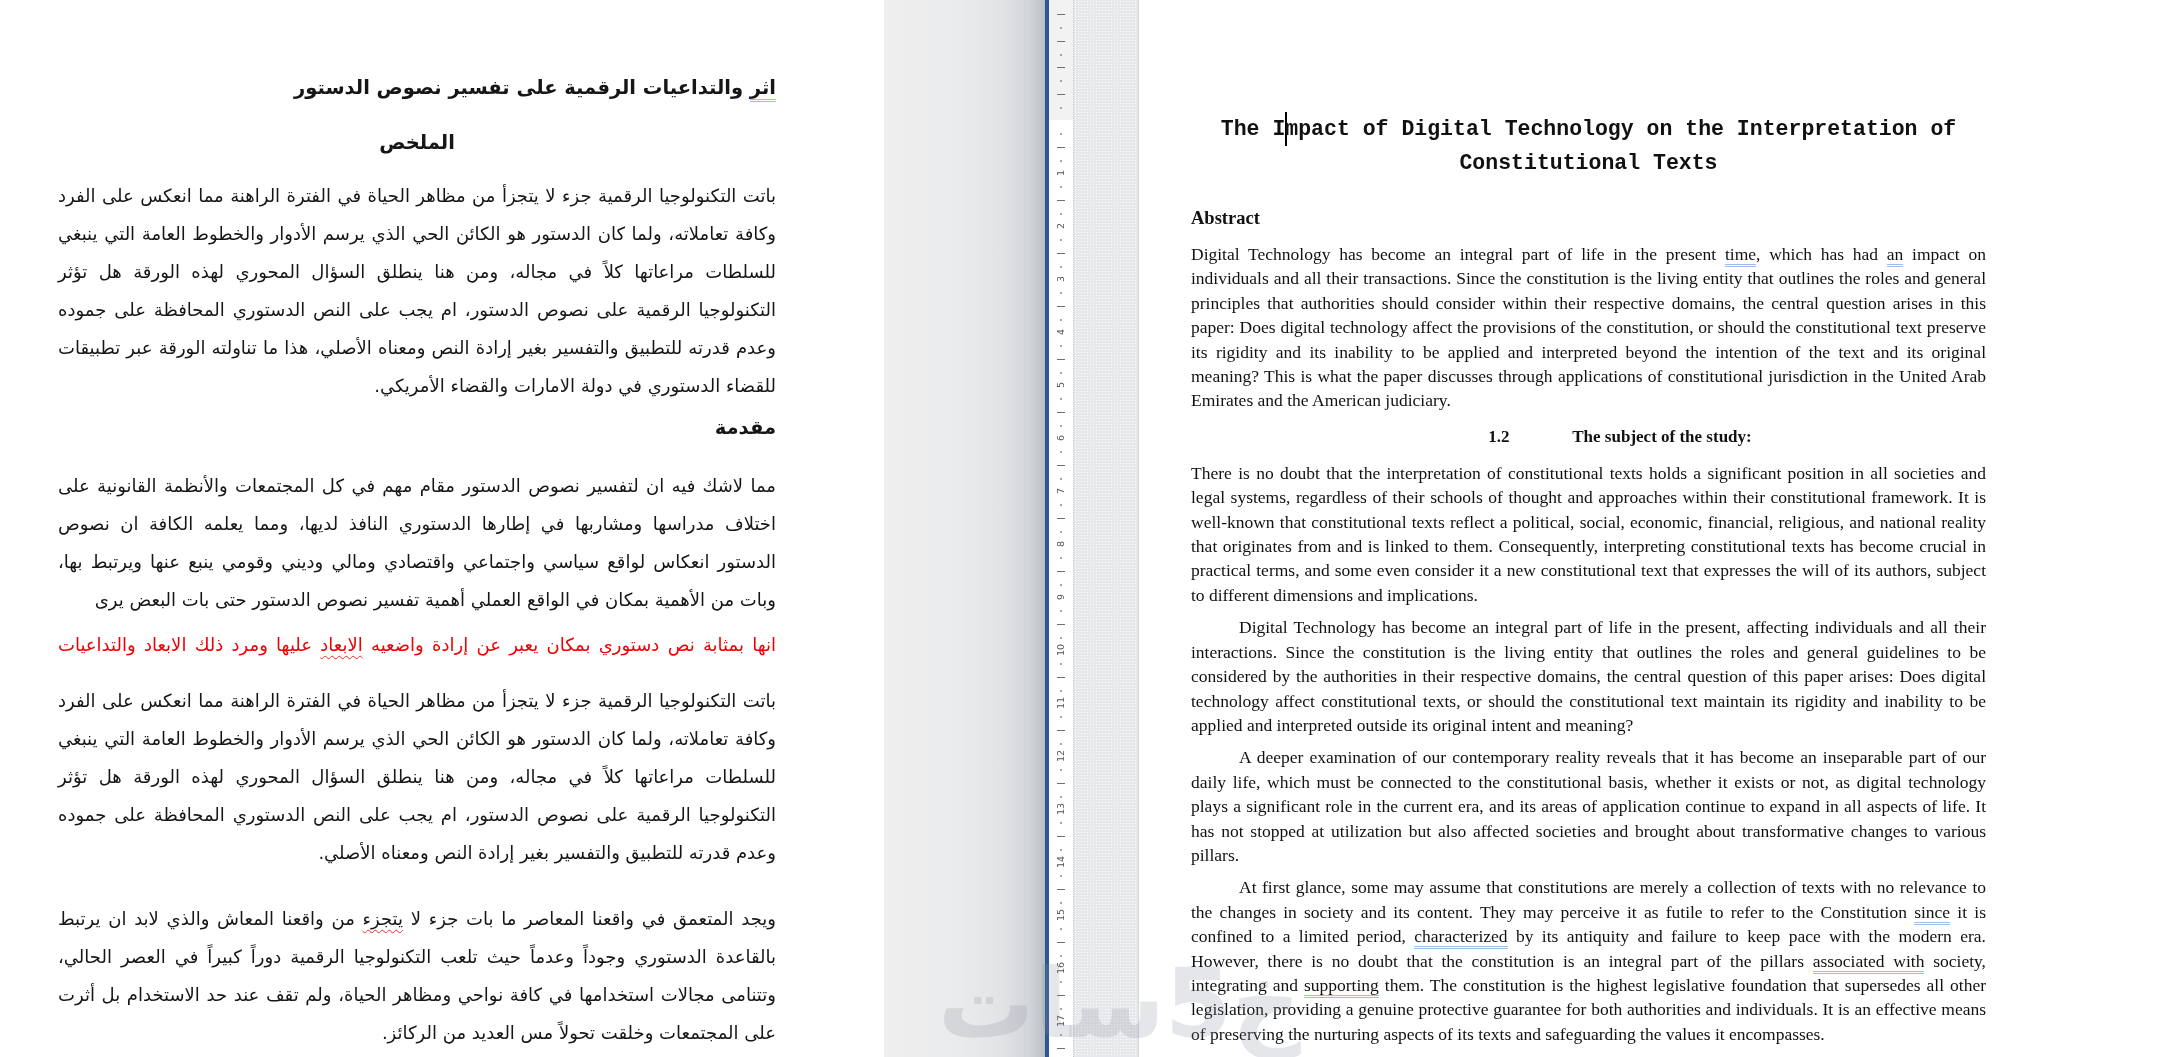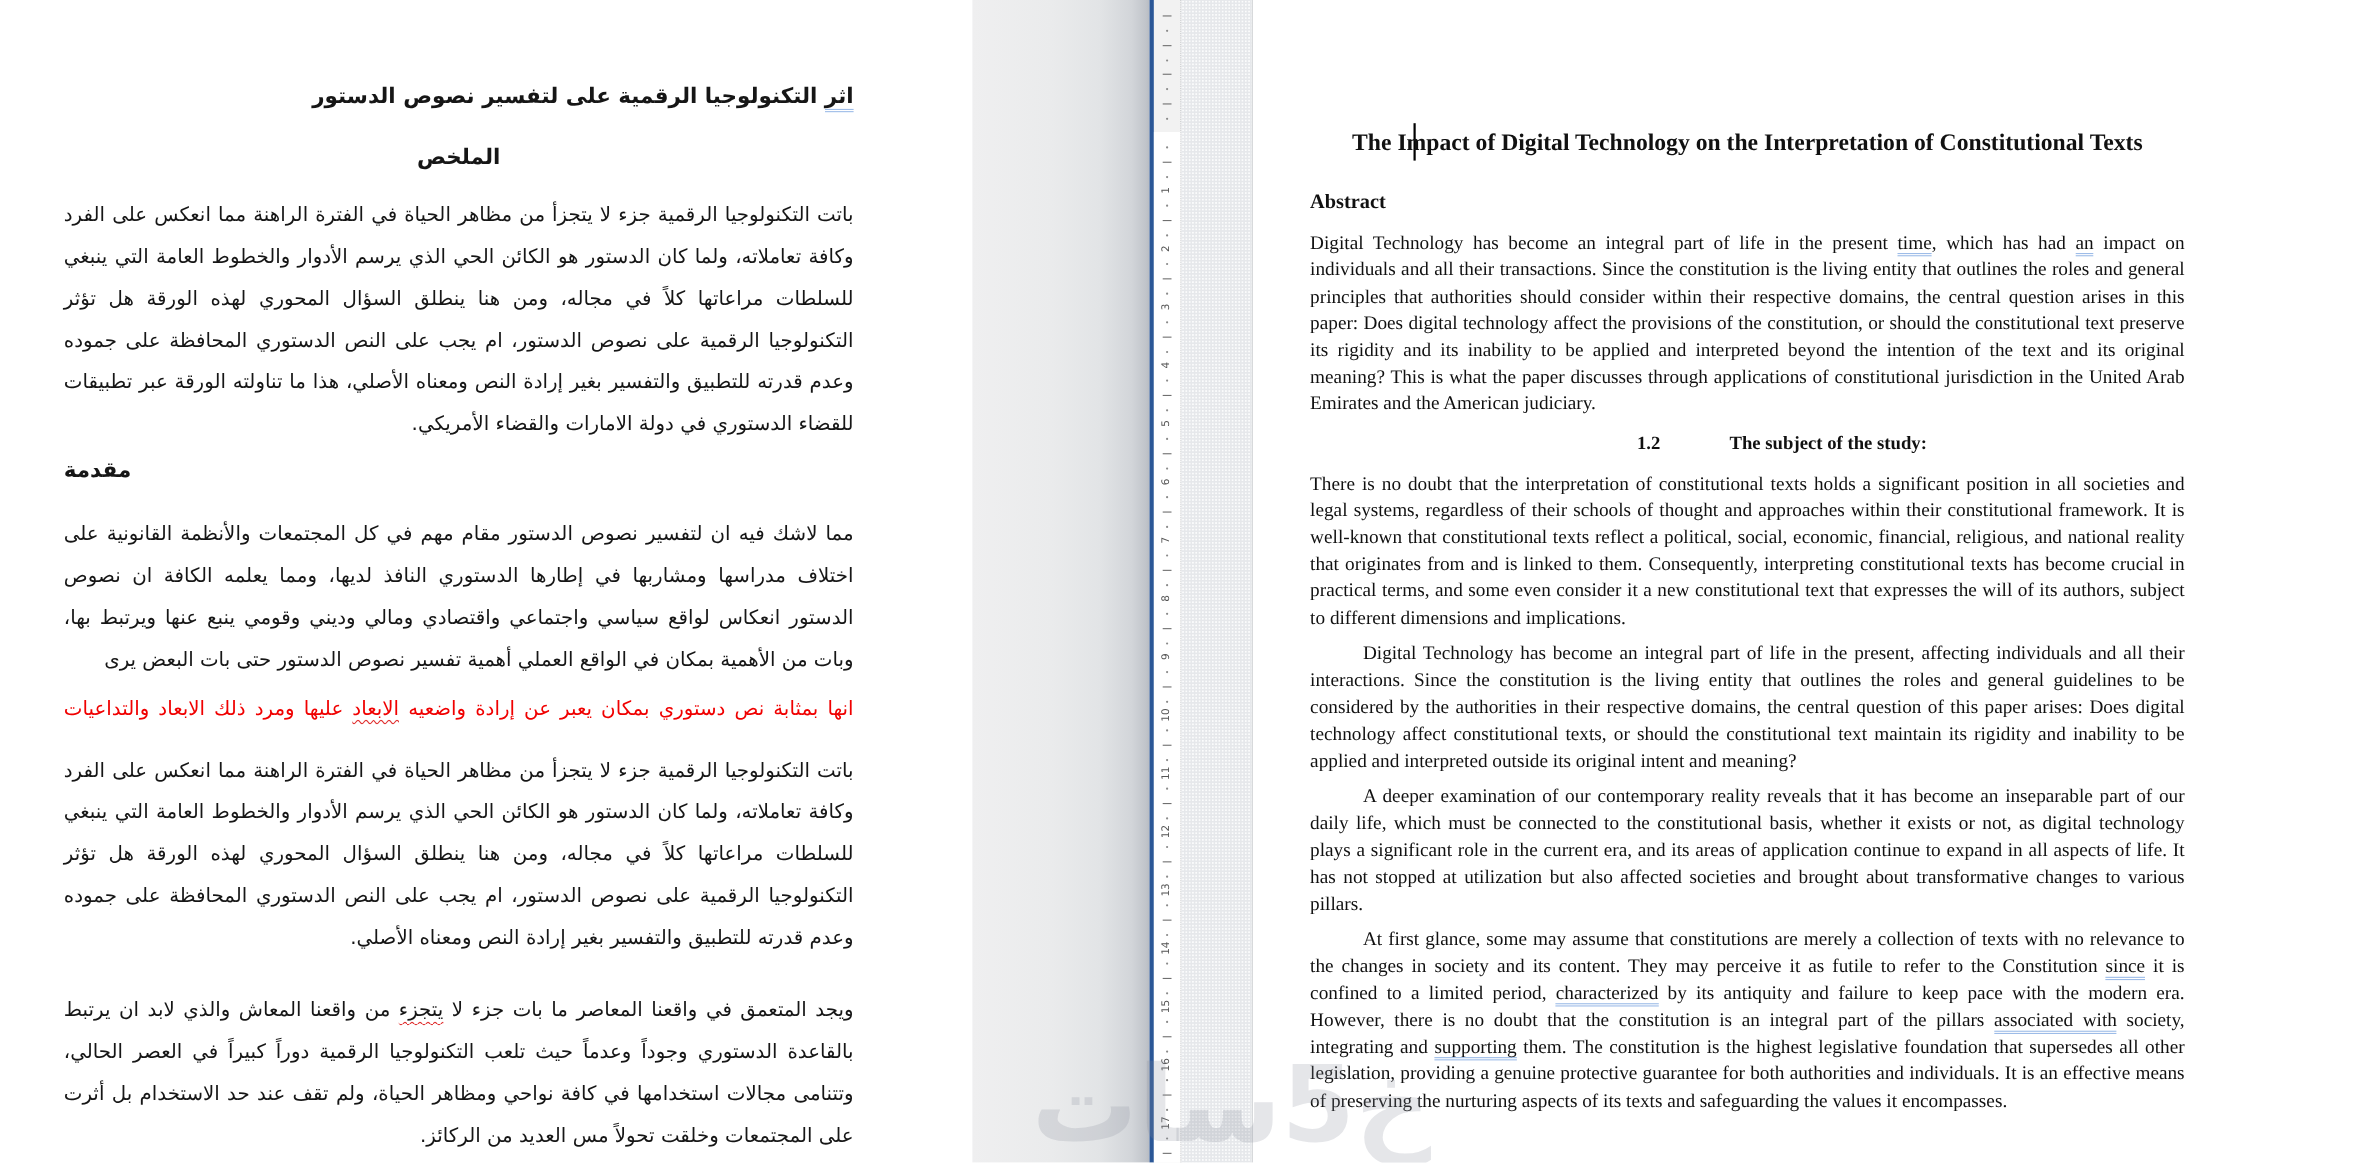--- a/index.html
+++ b/index.html
@@ -5,21 +5,21 @@
   html,body{margin:0;padding:0;background:#fff;}
   .stage{position:relative;width:2163px;height:1057px;overflow:hidden;background:#fff;
          font-family:"Liberation Serif",serif;color:#1c1c1c;}
 
   
   .left-page{position:absolute;left:0;top:0;width:884px;height:1057px;background:#ffffff;}
   .ar-doc{position:absolute;top:72px;right:108px;left:58px;direction:rtl;
           font-family:"DejaVu Sans",sans-serif;font-size:18px;color:#161616;}
   .ar-title{margin:0;font-size:19.5px;font-weight:bold;line-height:32px;text-align:right;}
   .ar-h{margin:23px 0 0 0;font-size:19.5px;font-weight:bold;line-height:32px;text-align:center;}
-  .ar-h.center{text-align:left;margin-top:7px;}
+  .ar-h.center{text-align:right;margin-top:7px;}
   .ar-h.sect{margin-top:25px;}
   .ar-p{margin:18px 0 0 0;line-height:38px;text-align:justify;text-justify:inter-word;}
   .ar-p.tight{margin-top:23px;}
   .red-line{margin-top:7px;color:#f00000;text-align:justify;text-align-last:justify;line-height:38px;}
   .ar-p.after-red{margin-top:4px;}
   .ar-p.last{margin-top:28px;}
 
   
   .u-blue{border-bottom:3px double #9dbce8;}
   .u-redwavy{text-decoration:underline wavy #e03131 1px;text-underline-offset:4px;}
@@ -39,21 +39,21 @@
             font-size:9.5px;color:#555;transform:rotate(-90deg);line-height:10px;}
 
   
   .canvas{position:absolute;left:1074px;top:0;width:64px;height:1057px;background-color:#e6e8eb;
           background-image:radial-gradient(circle,rgba(255,255,255,.85) 1px,transparent 1px);
           background-size:3px 3px;}
   .right-page{position:absolute;left:1138px;top:0;width:1025px;height:1057px;background:#ffffff;
               border-left:1px solid #d3d5d8;}
   .en-doc{position:absolute;top:112px;left:52px;width:795px;font-family:"Liberation Serif",serif;
           font-size:17.5px;line-height:24.4px;color:#111;}
-  .en-title{margin:0;font-size:21.5px;line-height:34px;font-weight:bold;text-align:center;}
+  .en-title{margin:0;font-size:21.5px;line-height:34px;font-weight:bold;text-align:center;font-family:Liberation Mono, monospace;}
   .en-h-abstract{margin:26px 0 0 0;font-size:18.5px;line-height:24px;font-weight:bold;font-family:Liberation Serif, serif;}
   .en-p{margin:12px 0 0 0;text-align:justify;text-justify:inter-word;}
   .en-h1{margin:12px 0 0 0;font-size:19.5px;line-height:26px;font-weight:bold;}
   .en-h2{margin:12px 0 0 0;font-size:17px;line-height:24px;font-weight:bold;text-align:center;}
   .h-num{display:inline-block;width:147px;}
   .indent{text-indent:48px;}
   .en-p.m8{margin-top:8px;}
   .cursor{position:absolute;left:146px;top:112px;width:2px;height:34px;background:#000;}
 
   
@@ -61,21 +61,21 @@
              font-size:96px;font-weight:bold;color:rgba(135,143,156,0.22);direction:rtl;
              letter-spacing:2px;z-index:9;pointer-events:none;}
 </style>
 </head>
 <body>
 
 <div class="stage">
 
   <section class="left-page">
     <div class="ar-doc">
-      <h1 class="ar-title"><span class="u-blue">اثر</span><span> التكنولوجيا الرقمية على لتفسير نصوص الدستور</span></h1>
+      <h1 class="ar-title"><span class="u-blue">اثر</span><span> والتداعيات الرقمية على تفسير نصوص الدستور</span></h1>
       <h2 class="ar-h">الملخص</h2>
       <p class="ar-p">باتت التكنولوجيا الرقمية جزء لا يتجزأ من مظاهر الحياة في الفترة الراهنة مما انعكس على الفرد وكافة تعاملاته، ولما كان الدستور هو الكائن الحي الذي يرسم الأدوار والخطوط العامة التي ينبغي للسلطات مراعاتها كلاً في مجاله، ومن هنا ينطلق السؤال المحوري لهذه الورقة هل تؤثر التكنولوجيا الرقمية على نصوص الدستور، ام يجب على النص الدستوري المحافظة على جموده وعدم قدرته للتطبيق والتفسير بغير إرادة النص ومعناه الأصلي، هذا ما تناولته الورقة عبر تطبيقات للقضاء الدستوري في دولة الامارات والقضاء الأمريكي.</p>
       <h2 class="ar-h center">مقدمة</h2>
       <p class="ar-p tight">مما لاشك فيه ان لتفسير نصوص الدستور مقام مهم في كل المجتمعات والأنظمة القانونية على اختلاف مدراسها ومشاربها في إطارها الدستوري النافذ لديها، ومما يعلمه الكافة ان نصوص الدستور انعكاس لواقع سياسي واجتماعي واقتصادي ومالي وديني وقومي ينبع عنها ويرتبط بها، وبات من الأهمية بمكان في الواقع العملي أهمية تفسير نصوص الدستور حتى بات البعض يرى</p>
       <p class="red-line"><span>انها بمثابة نص دستوري بمكان يعبر عن إرادة واضعيه </span><span class="u-redwavy">الابعاد</span><span> عليها ومرد ذلك الابعاد والتداعيات</span></p>
       <p class="ar-p after-red">باتت التكنولوجيا الرقمية جزء لا يتجزأ من مظاهر الحياة في الفترة الراهنة مما انعكس على الفرد وكافة تعاملاته، ولما كان الدستور هو الكائن الحي الذي يرسم الأدوار والخطوط العامة التي ينبغي للسلطات مراعاتها كلاً في مجاله، ومن هنا ينطلق السؤال المحوري لهذه الورقة هل تؤثر التكنولوجيا الرقمية على نصوص الدستور، ام يجب على النص الدستوري المحافظة على جموده وعدم قدرته للتطبيق والتفسير بغير إرادة النص ومعناه الأصلي.</p>
       <p class="ar-p last"><span>ويجد المتعمق في واقعنا المعاصر ما بات جزء لا </span><span class="u-redwavy">يتجزء</span><span> من واقعنا المعاش والذي لابد ان يرتبط بالقاعدة الدستوري وجوداً وعدماً حيث تلعب التكنولوجيا الرقمية دوراً كبيراً في العصر الحالي، وتتنامى مجالات استخدامها في كافة نواحي ومظاهر الحياة، ولم تقف عند حد الاستخدام بل أثرت على المجتمعات وخلقت تحولاً مس العديد من الركائز.</span></p>
     </div>
   </section>
 

